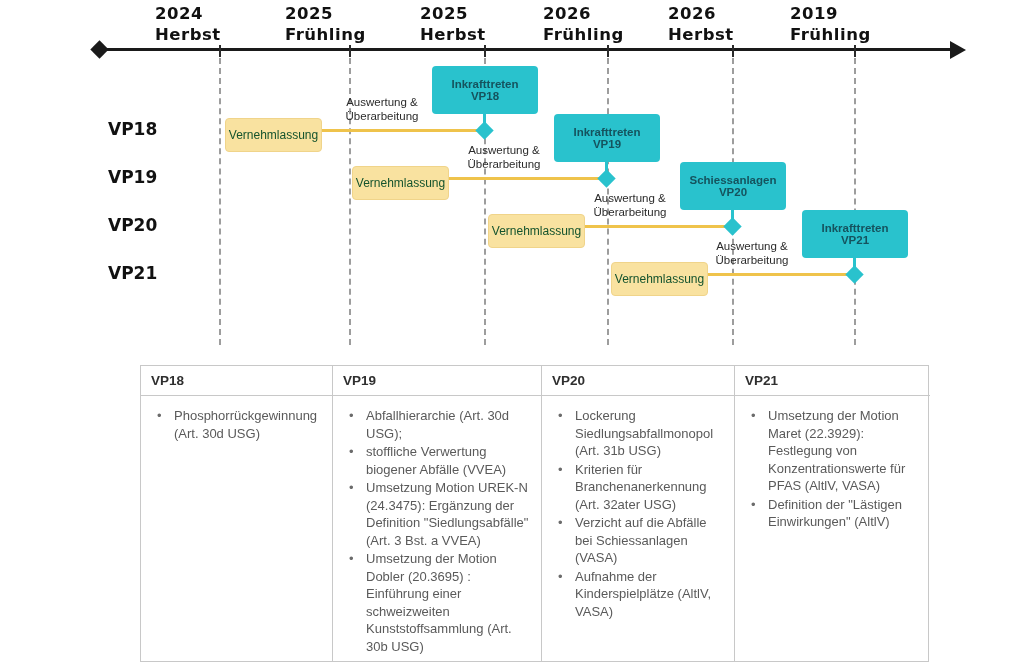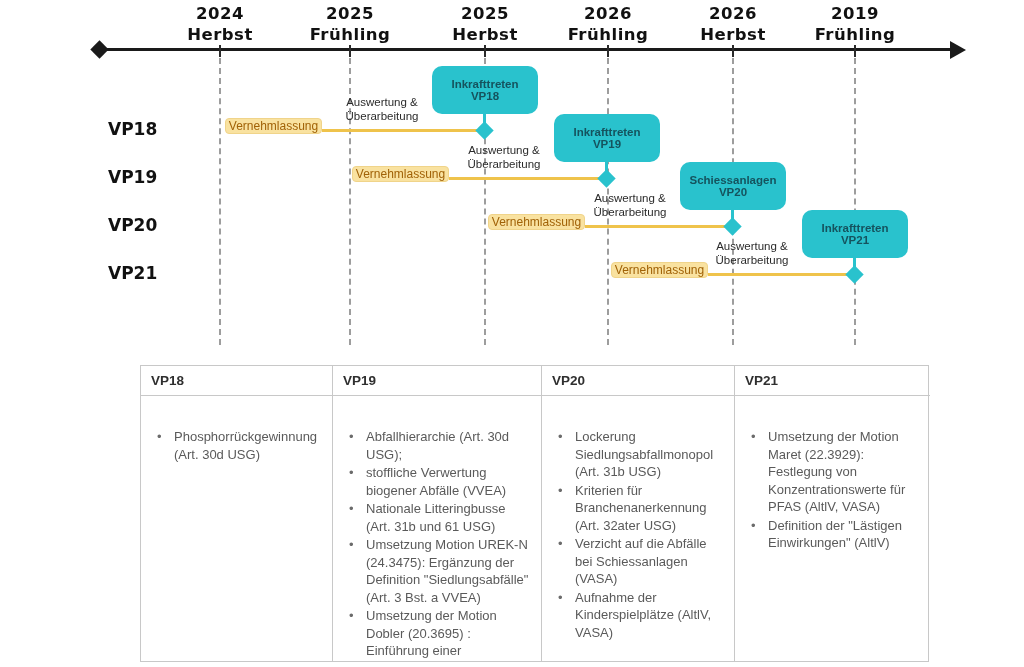--- a/index.html
+++ b/index.html
@@ -12,53 +12,53 @@
     --table-border:#c8c8c8;
     --table-text:#5a5a5a;
     --ink:#1a1a1a;
   }
   *{margin:0;padding:0;box-sizing:border-box;}
   html,body{background:#fff;}
   body{font-family:"Liberation Sans","DejaVu Sans",sans-serif;}
   .canvas{position:relative;width:1024px;height:667px;background:#ffffff;overflow:hidden;}
 
   
-  .axis-label{position:absolute;width:130px;text-align:center;color:#111;
+  .axis-label{position:absolute;width:130px;text-align:left;color:#111;
     font-family:"DejaVu Sans","Liberation Sans",sans-serif;font-weight:bold;
     font-size:16.5px;line-height:21px;letter-spacing:.5px;}
   .axis-line{position:absolute;left:100px;top:48px;width:852px;height:3px;background:var(--ink);}
   .axis-start-diamond{position:absolute;left:93px;top:43px;width:13px;height:13px;background:var(--ink);transform:rotate(45deg);}
   .axis-arrow{position:absolute;left:950px;top:41px;width:0;height:0;
     border-top:9px solid transparent;border-bottom:9px solid transparent;border-left:16px solid var(--ink);}
   .axis-tick{position:absolute;top:45px;width:2px;height:12px;background:#2a2a2a;}
   .gridline{position:absolute;top:58px;height:287px;width:0;border-left:2px dashed var(--grid-gray);opacity:.85;}
 
   
   .row-label{position:absolute;left:108px;width:70px;color:#111;
     font-family:"DejaVu Sans","Liberation Sans",sans-serif;font-weight:bold;font-size:17px;}
-  .phase-box{position:absolute;width:97px;height:16px;background:var(--yellow-fill);
+  .phase-box{position:absolute;width:97px;height:34px;background:var(--yellow-fill);
     border:1px solid var(--yellow-edge);border-radius:4px;display:flex;align-items:center;justify-content:center;
-    font-size:12px;color:#a16207;z-index:4;}
+    font-size:12px;color:#14532d;z-index:4;}
   .phase-line{position:absolute;height:3px;background:var(--yellow-line);z-index:2;}
   .ausw-label{position:absolute;width:96px;text-align:center;font-size:11.5px;line-height:14px;color:#2b2b2b;z-index:3;}
-  .milestone-box{position:absolute;width:106px;height:48px;background:var(--teal);border-radius:10px;
+  .milestone-box{position:absolute;width:106px;height:48px;background:var(--teal);border-radius:4px;
     display:flex;align-items:center;justify-content:center;text-align:center;padding:4px;
     font-size:11.5px;font-weight:600;color:var(--teal-text);z-index:5;}
   .milestone-conn{position:absolute;width:3px;background:var(--teal);z-index:3;}
   .milestone-diamond{position:absolute;width:13px;height:13px;background:var(--teal);transform:rotate(45deg);z-index:6;}
 
   
   .vp-table{position:absolute;left:140px;top:365px;width:789px;height:297px;
     display:grid;grid-template-columns:191px 209px 193px 196px;grid-template-rows:30px 1fr;
     border:1px solid var(--table-border);background:#fff;}
   .vp-table .th{border-bottom:1px solid var(--table-border);display:flex;align-items:center;
     padding:0 10px;font-weight:bold;font-size:13.5px;color:#2f2f2f;}
   .vp-table .th + .th, .vp-table .td + .td{border-left:1px solid var(--table-border);}
   .vp-table .td{padding:11px 8px 8px 6px;overflow:hidden;}
-  .cell-list{list-style:none;margin-top:21px;}
+  .cell-list{list-style:none;}
   .cell-list li{position:relative;padding-left:27px;font-size:13px;line-height:17.5px;color:var(--table-text);margin-bottom:1px;}
   .cell-list li::before{content:"\2022";position:absolute;left:10px;top:0;color:#6b6b6b;}
 </style>
 </head>
 <body>
 
 <div class="canvas">
 
   <div class="gridline" style="left:219px"></div>
   <div class="gridline" style="left:349px"></div>
@@ -143,21 +143,20 @@
 
     <div class="td">
       <ul class="cell-list">
         <li>Phosphorrückgewinnung (Art. 30d USG)</li>
       </ul>
     </div>
     <div class="td">
       <ul class="cell-list">
         <li>Abfallhierarchie (Art. 30d USG);</li>
         <li>stoffliche Verwertung biogener Abfälle (VVEA)</li>
-        <li>Nationale Litteringbusse (Art. 31b und 61 USG)</li>
         <li>Umsetzung Motion UREK-N (24.3475): Ergänzung der Definition "Siedlungsabfälle" (Art. 3 Bst. a VVEA)</li>
         <li>Umsetzung der Motion Dobler (20.3695) : Einführung einer schweizweiten Kunststoffsammlung (Art. 30b USG)</li>
       </ul>
     </div>
     <div class="td">
       <ul class="cell-list">
         <li>Lockerung Siedlungsabfallmonopol (Art. 31b USG)</li>
         <li>Kriterien für Branchenanerkennung (Art. 32ater USG)</li>
         <li>Verzicht auf die Abfälle bei Schiessanlagen (VASA)</li>
         <li>Aufnahme der Kinderspielplätze (AltlV, VASA)</li>

